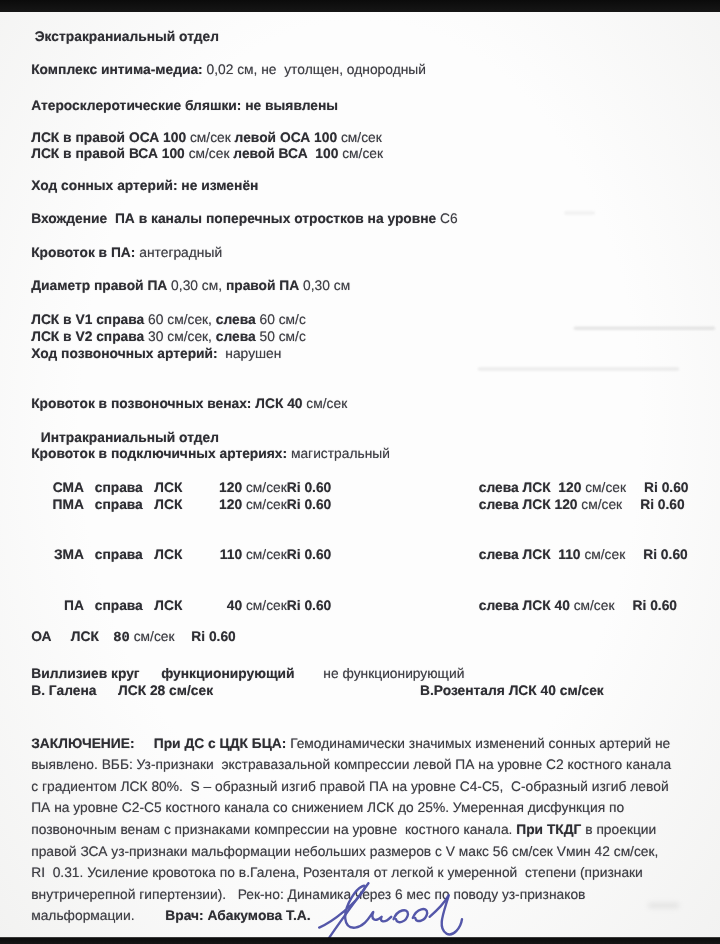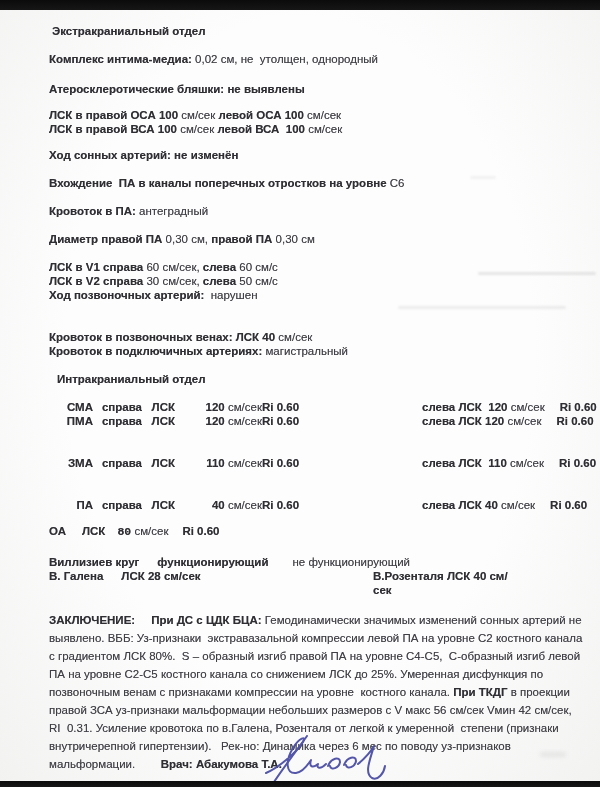--- a/index.html
+++ b/index.html
@@ -7,21 +7,21 @@
     position:relative;width:600px;height:787px;overflow:hidden;
     background:radial-gradient(ellipse at 50% 45%, #fdfdfd 55%, #f2f2f1 100%);
     font-family:"Liberation Sans","DejaVu Sans",sans-serif;
     color:var(--text,#3f3f45);
   }
   .bar{position:absolute;left:0;width:600px;background:linear-gradient(#0b0b0b,#161616);}
   .bar.top{top:0;height:10px;}
   .bar.bottom{top:781px;height:6px;}
   .content{
     position:absolute;left:0;top:10px;width:550px;
-    padding:0 27px 0 49px;box-sizing:border-box;
+    padding:0 27px 0 26px;box-sizing:border-box;
     text-shadow:0 0 .6px rgba(55,55,62,.55);
   }
   .line{position:relative;white-space:pre-wrap;font-size:11.5px;line-height:14px;}
   .b{font-weight:700;color:var(--text_bold,#2e2e33);}
   .ind{padding-left:3px;}
   .ind2{padding-left:8px;}
   .mt2{margin-top:0;}.mt12{margin-top:12px;}.mt13{margin-top:28px;}
   .mt14{margin-top:14px;}.mt15{}.mt16{margin-top:16px;}
   .ml12{margin-left:12px;font-family:Liberation Mono, monospace;}.ml14{margin-left:14px;}.ml16{margin-left:16px;}
   .ml18{margin-left:18px;}.ml24{margin-left:24px;}
@@ -69,23 +69,23 @@
     <div class="line mt14"><span class="b">Диаметр правой ПА</span><span> 0,30 см, </span><span class="b">правой ПА</span><span> 0,30 см</span></div>
 
     <div class="line mt14"><span class="b">ЛСК в V1 справа</span><span> 60 см/сек, </span><span class="b">слева</span><span> 60 см/с</span></div>
 
     <div class="line mt2"><span class="b">ЛСК в V2 справа</span><span> 30 см/сек, </span><span class="b">слева</span><span> 50 см/с</span></div>
 
     <div class="line mt15"><span class="b">Ход позвоночных артерий:</span><span>  нарушен</span></div>
 
     <div class="line mt13"><span class="b">Кровоток в позвоночных венах: ЛСК 40</span><span> см/сек</span></div>
 
+    <div class="line mt14 ind2"><span class="b">Интракраниальный отдел</span></div>
+
     <div class="line mt2"><span class="b">Кровоток в подключичных артериях:</span><span> магистральный</span></div>
-
-    <div class="line mt14 ind2"><span class="b">Интракраниальный отдел</span></div>
 
     <div class="line row mt14">
       <span class="cell name b">СМА</span><span class="cell side b">справа</span><span class="cell lsk b">ЛСК</span><span class="cell valunit"><span class="b">120</span><span> см/сек</span></span><span class="b">Ri 0.60</span>
       <span class="rightcol"><span class="b">слева ЛСК  120</span><span> см/сек</span><span class="b ri2">Ri 0.60</span></span>
     </div>
 
     <div class="line row mt15">
       <span class="cell name b">ПМА</span><span class="cell side b">справа</span><span class="cell lsk b">ЛСК</span><span class="cell valunit"><span class="b">120</span><span> см/сек</span></span><span class="b">Ri 0.60</span>
       <span class="rightcol"><span class="b">слева ЛСК 120</span><span> см/сек</span><span class="b ri2">Ri 0.60</span></span>
     </div>

